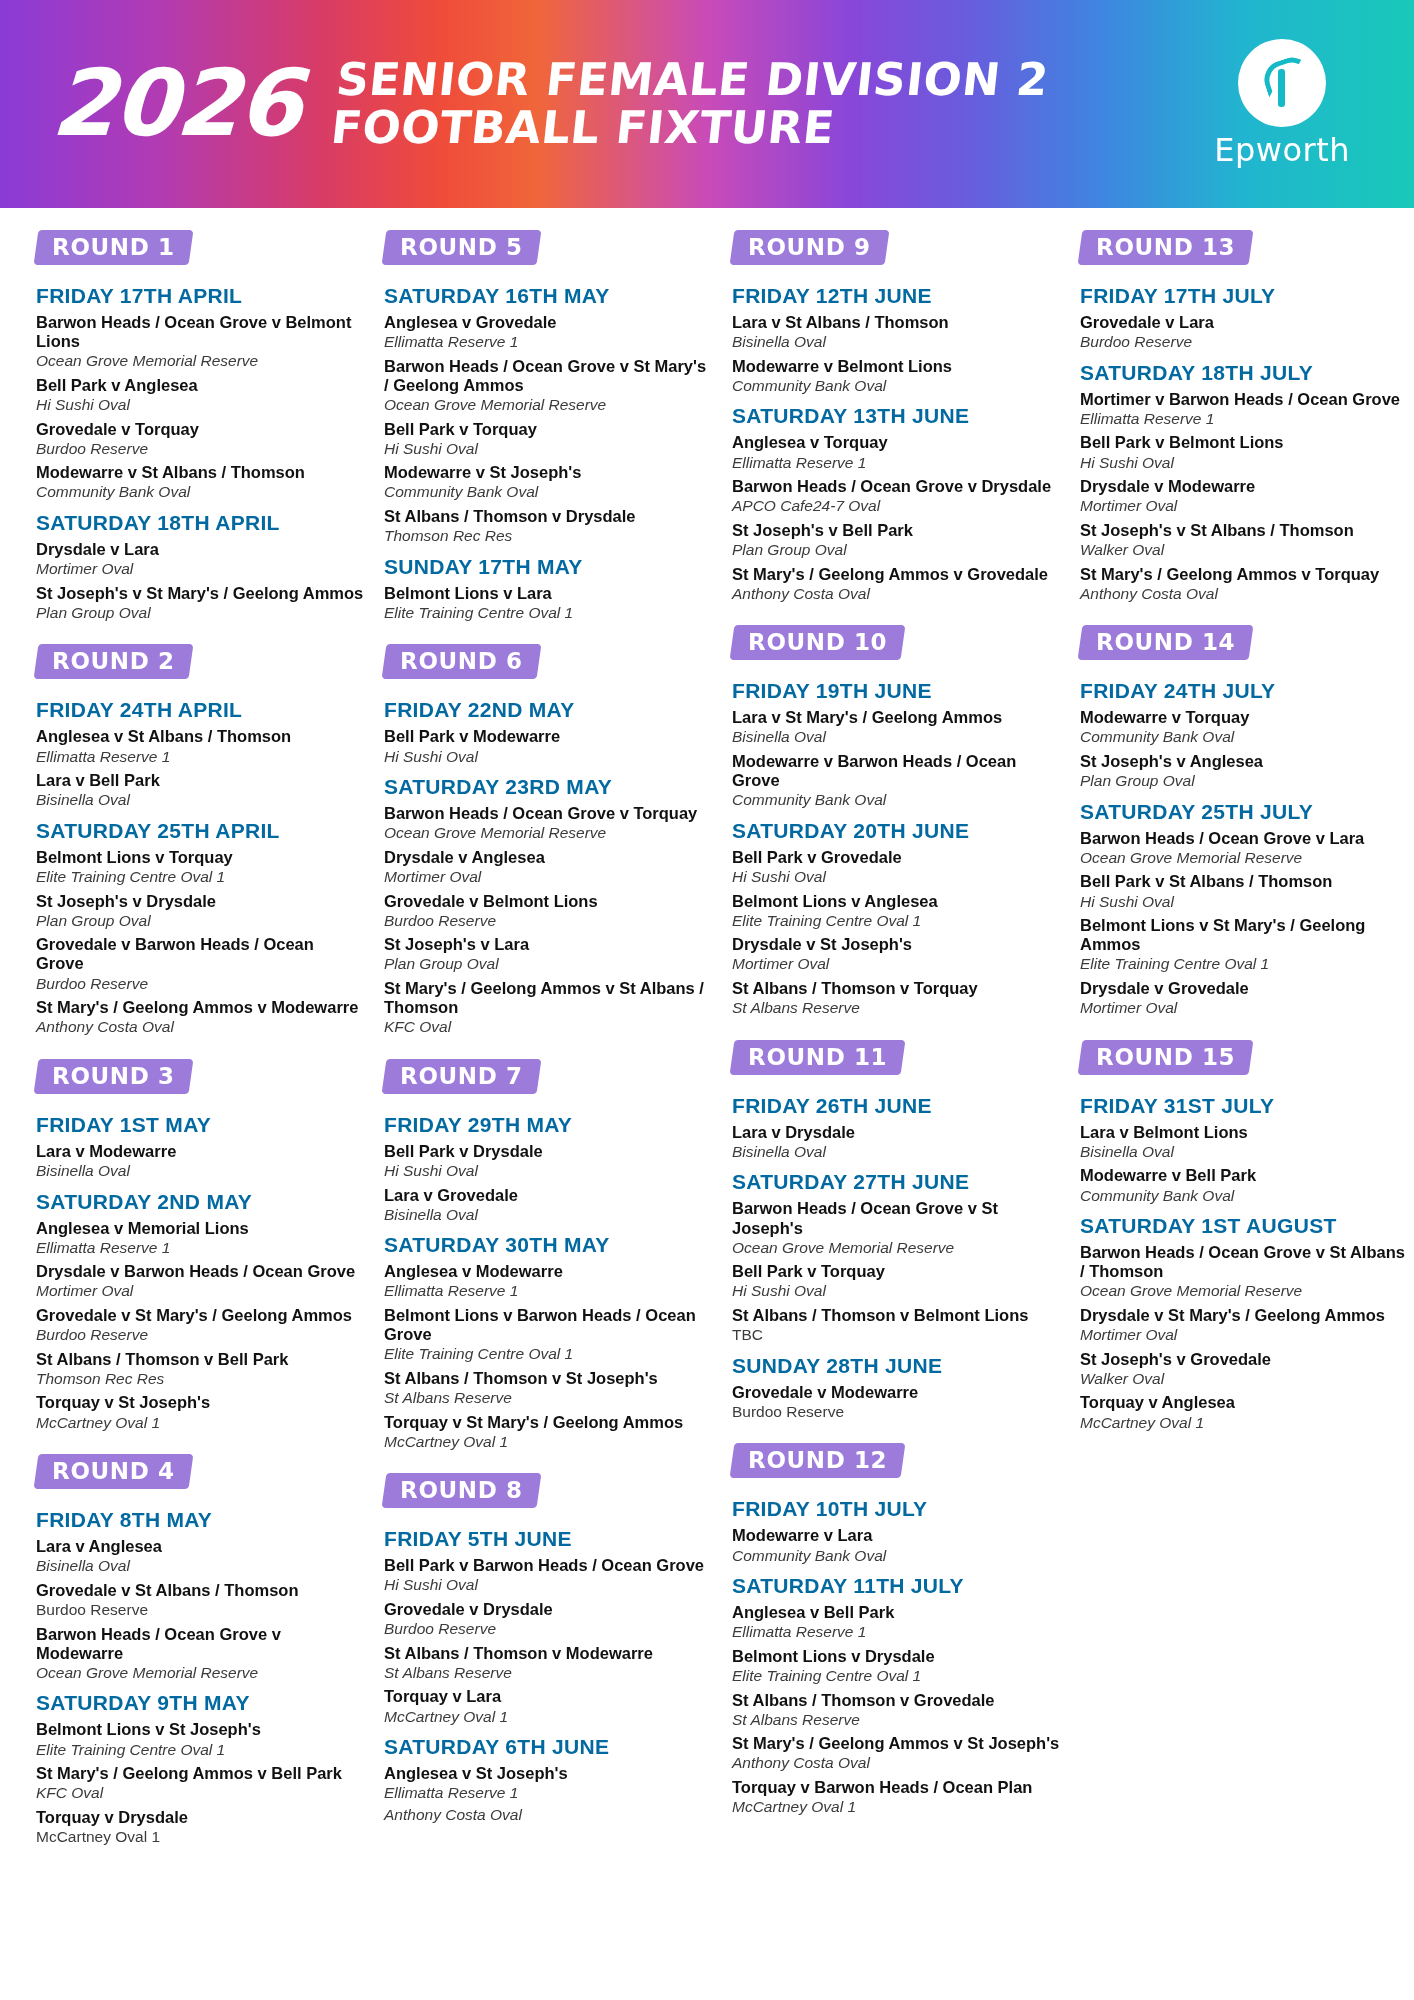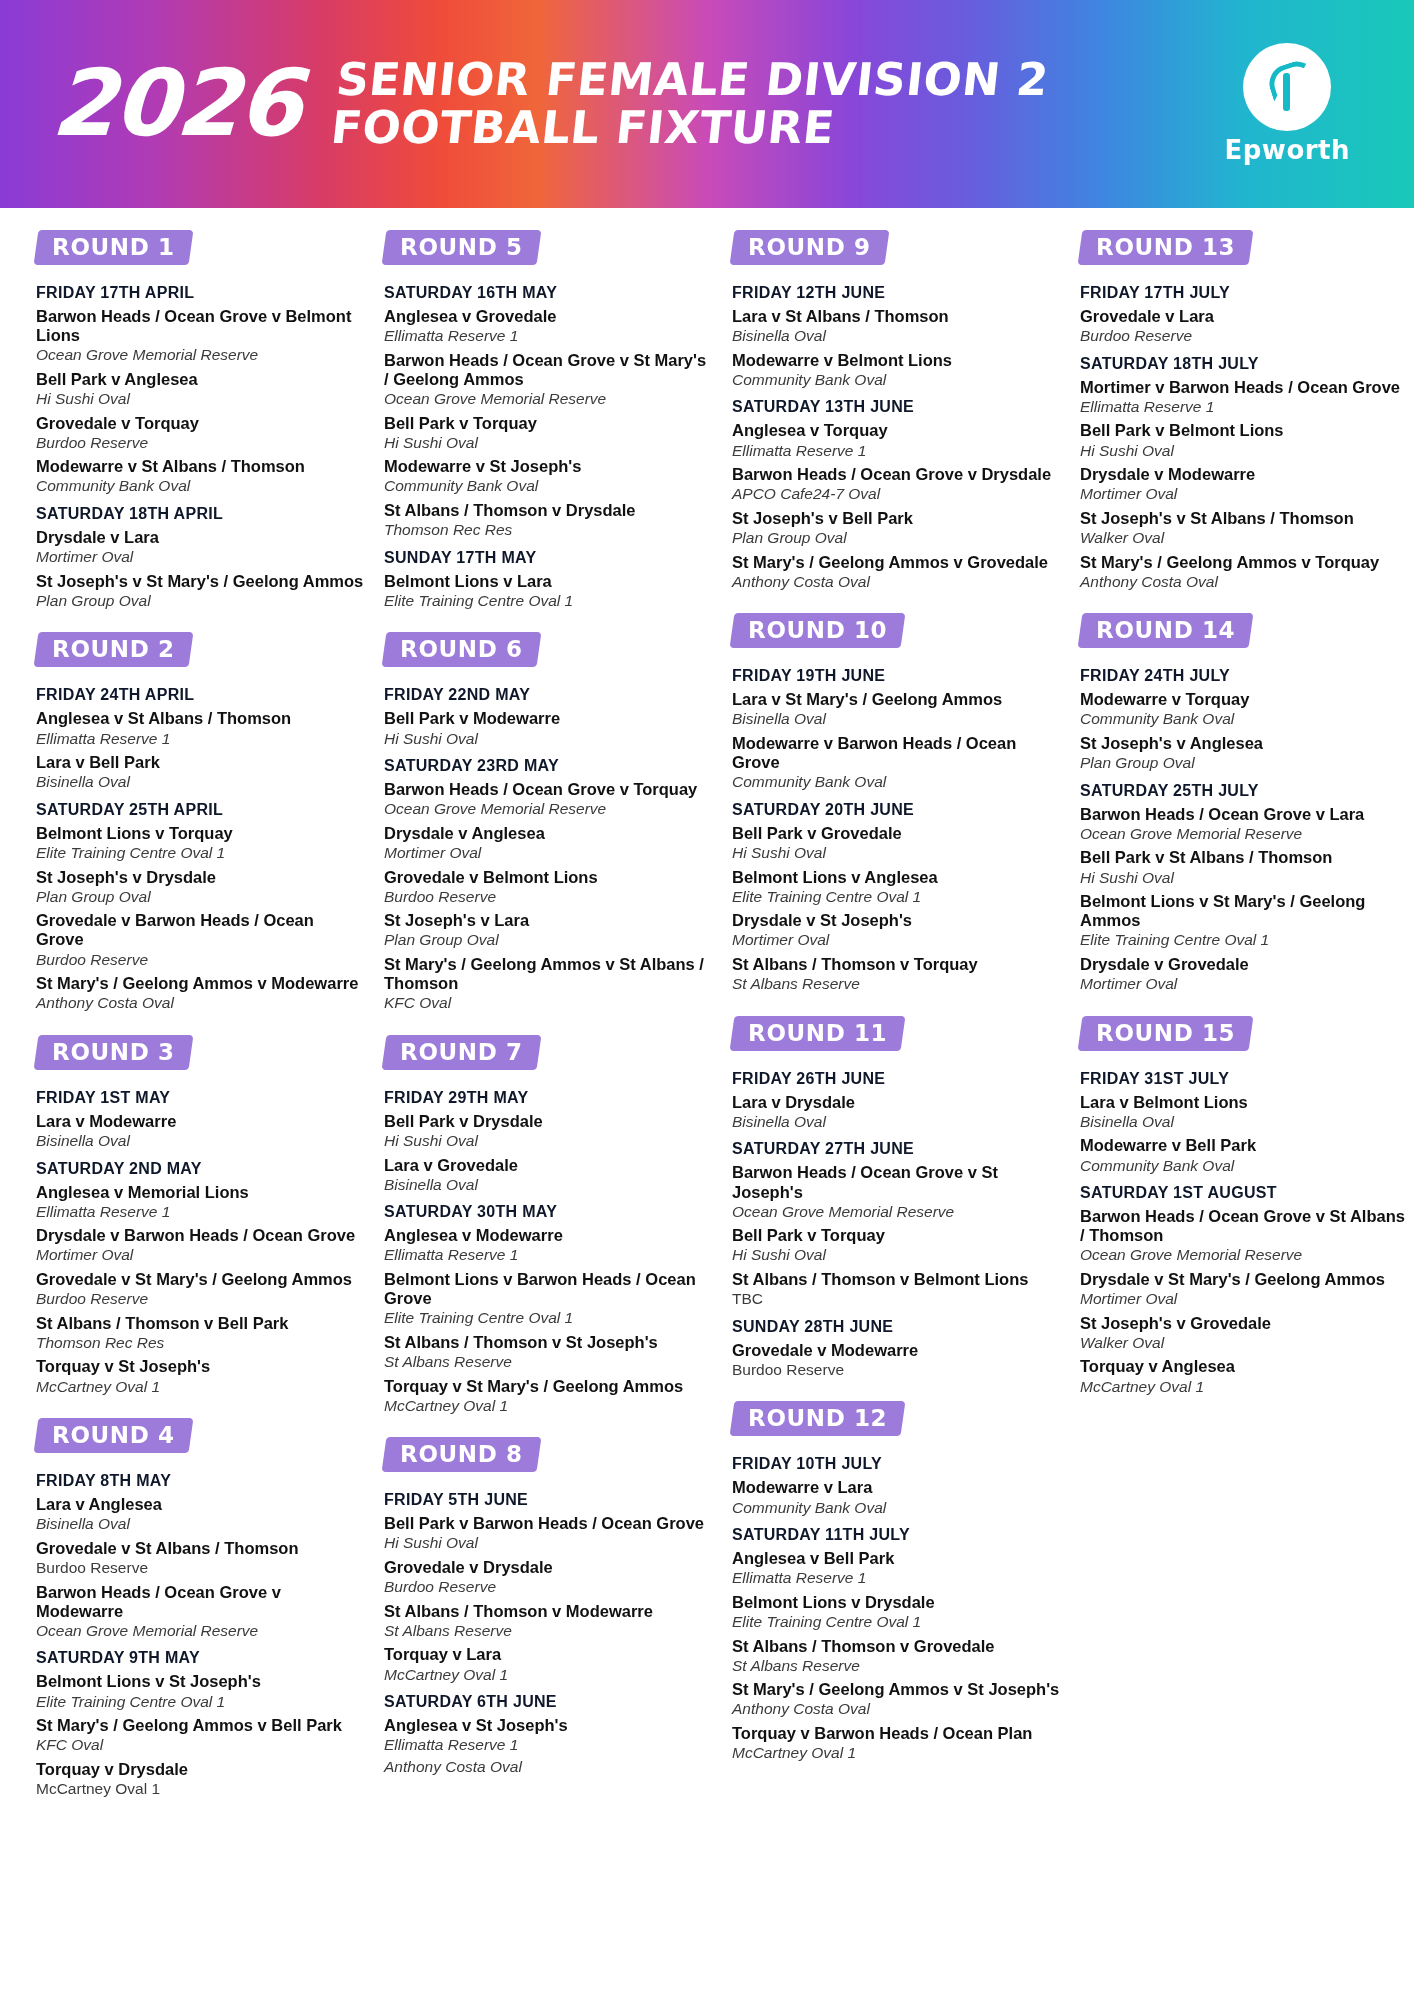--- a/index.html
+++ b/index.html
@@ -110,22 +110,22 @@
     position: absolute;
     left: 19px;
     top: 12px;
     width: 7px;
     height: 38px;
     background: #16b9c6;
     border-radius: 3px;
   }
   .logo-text {
     font-family: "DejaVu Sans", sans-serif;
-    font-weight: 700;
-    font-size: 26px;
+    font-weight: 400;
+    font-size: 32px;
     color: #ffffff;
     letter-spacing: 0.5px;
   }
 
   
   .columns {
     display: flex;
     padding: 22px 26px 30px 36px;
     box-sizing: border-box;
     gap: 18px;
@@ -150,23 +150,23 @@
     padding: 4px 16px 5px 16px;
     border-radius: 4px;
     transform: skewX(-8deg);
     margin-bottom: 10px;
   }
   .round-badge span {
     display: inline-block;
     transform: skewX(8deg);
   }
   .date-line {
-    color: #0f172a;
+    color: #0369a1;
     font-weight: 700;
-    font-size: 16px;
+    font-size: 21px;
     letter-spacing: 0.3px;
     margin: 9px 0 3px 0;
     text-transform: uppercase;
   }
   .round .date-line:first-of-type {
     margin-top: 0;
   }
   .match {
     margin-bottom: 2px;
   }

